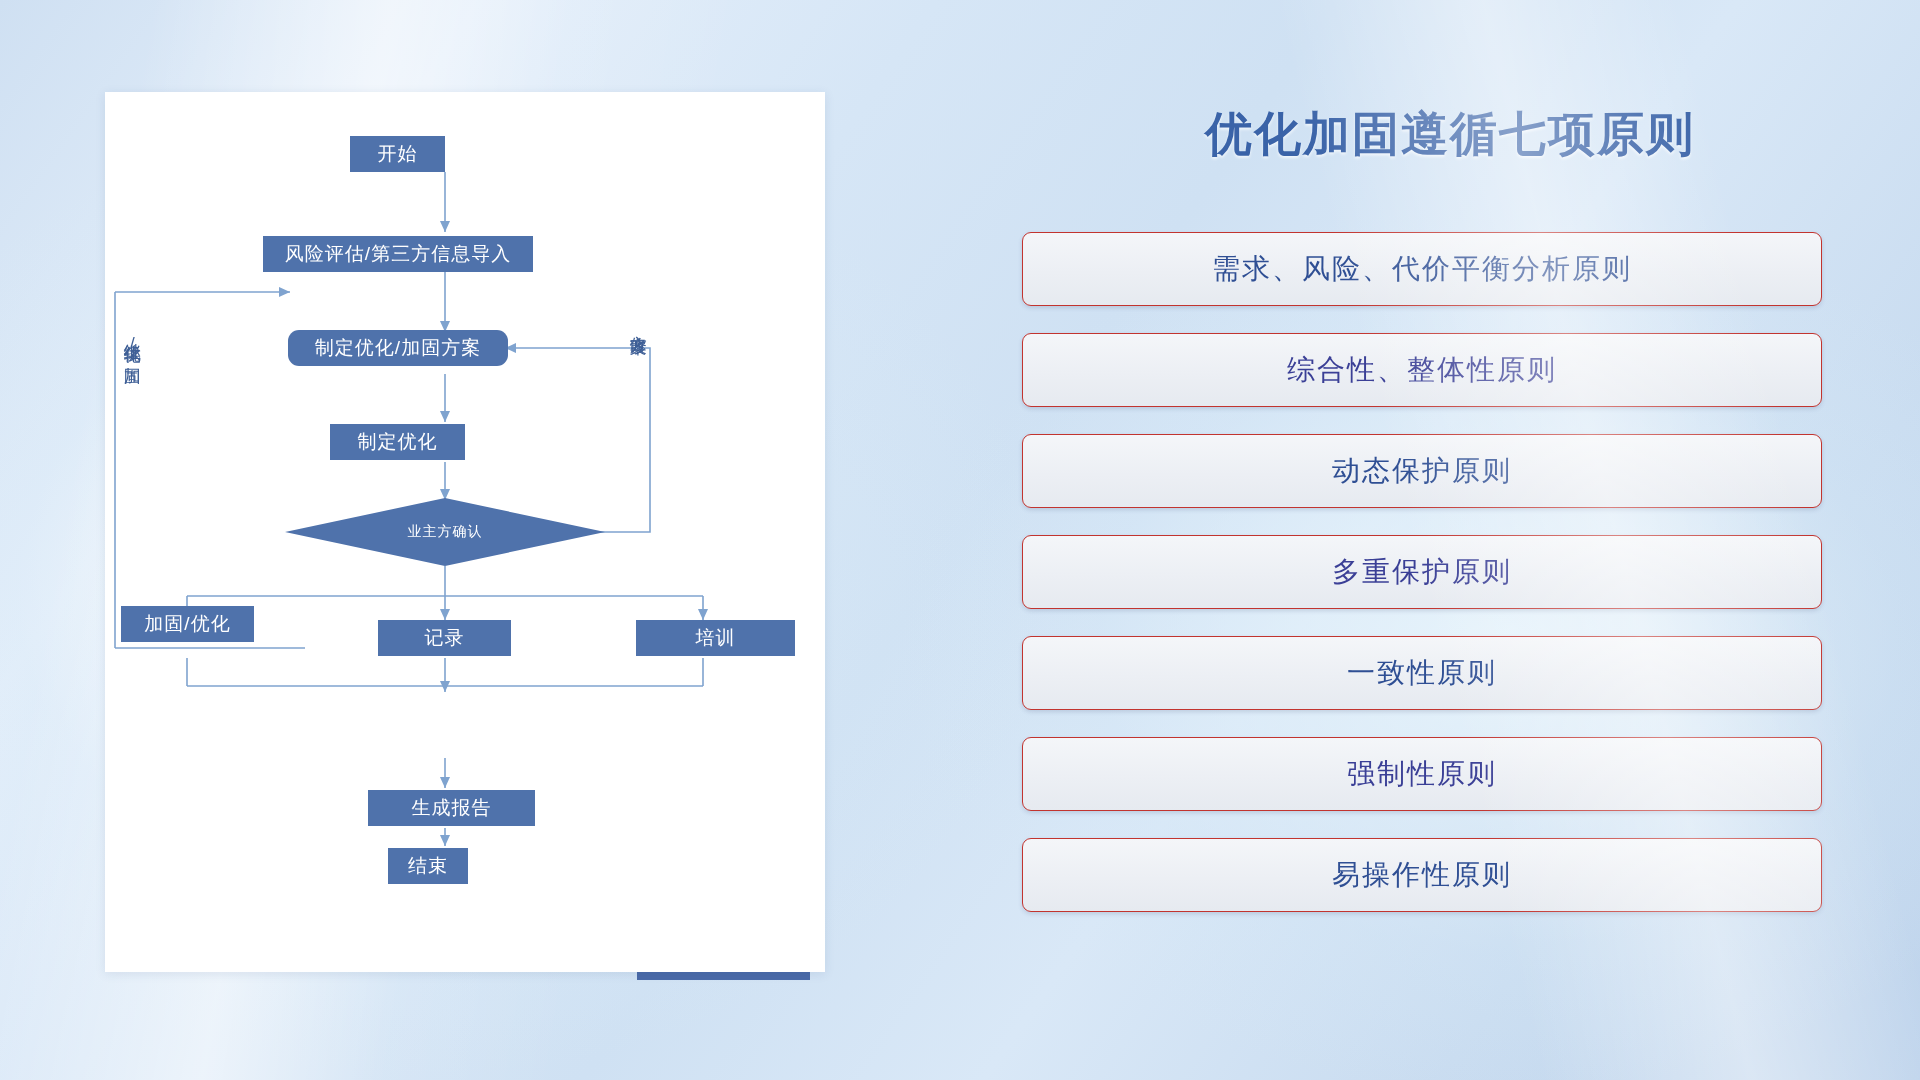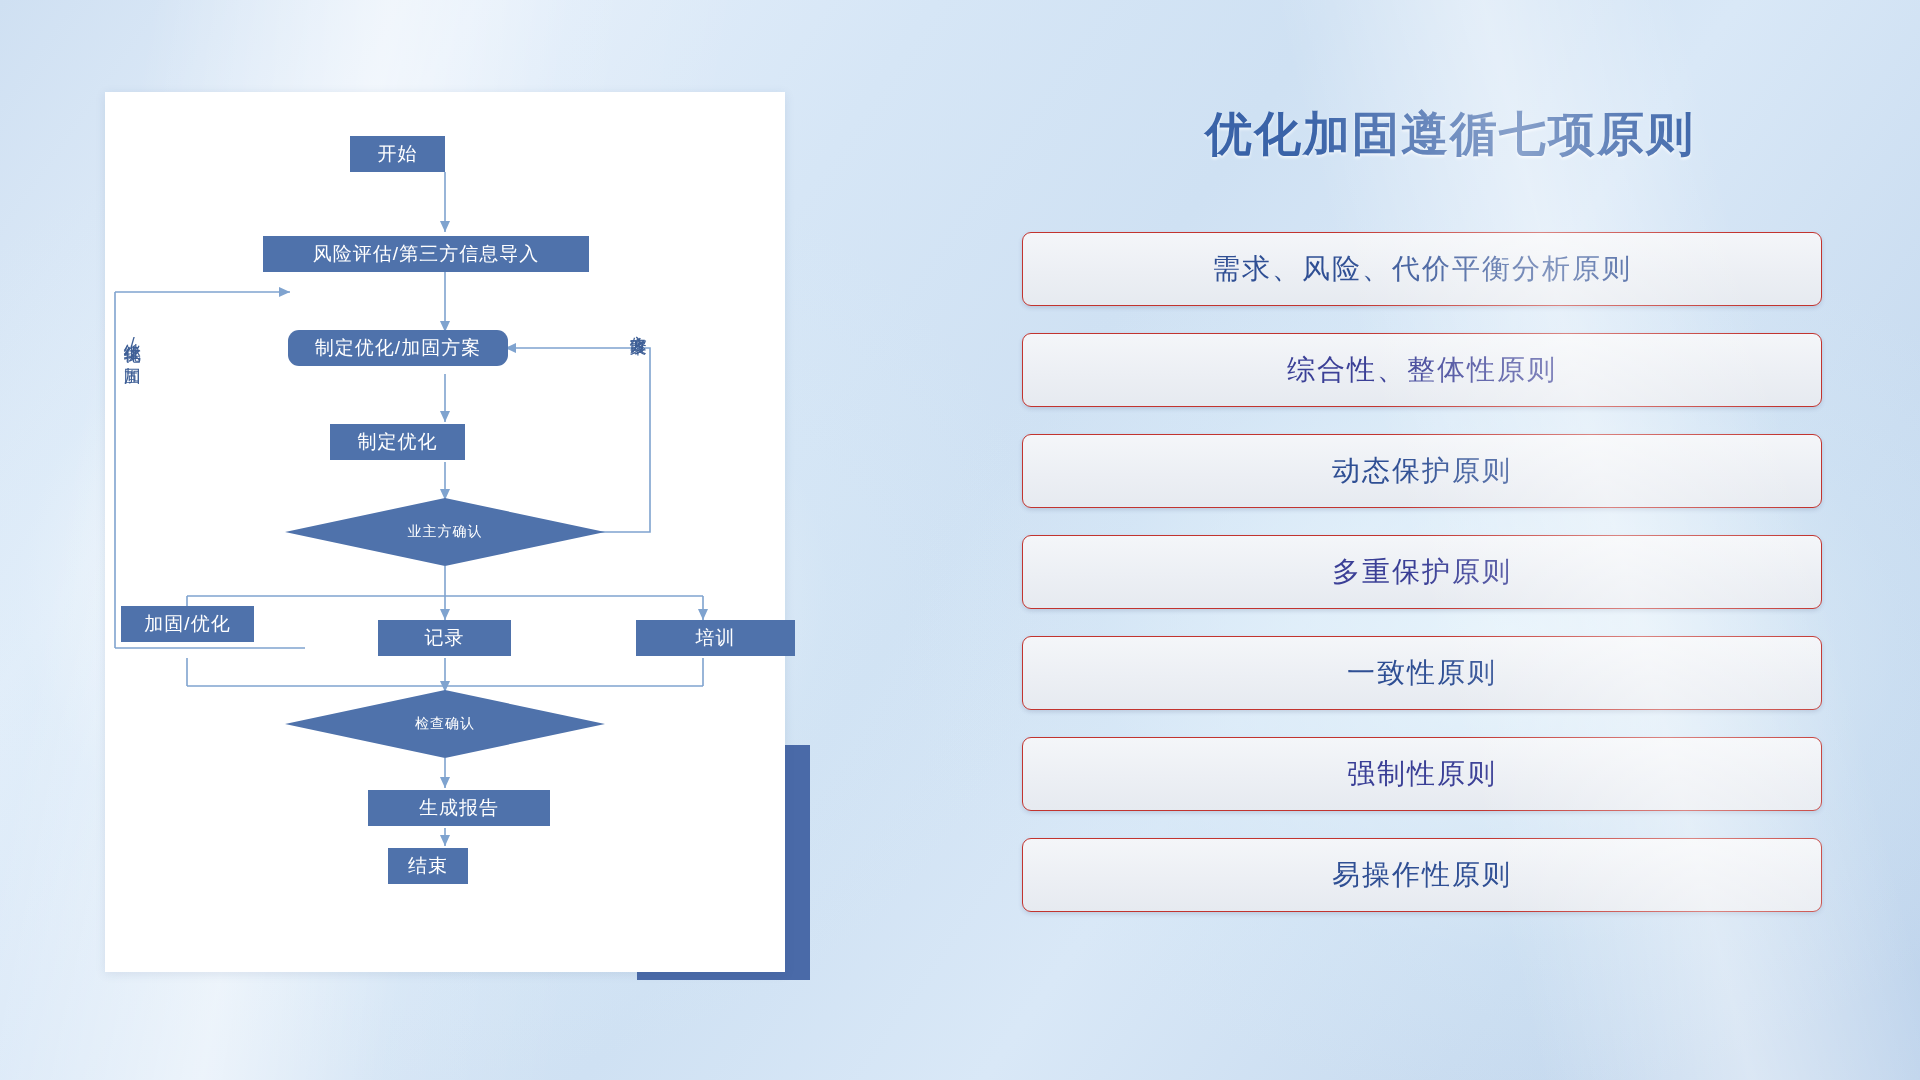--- a/index.html
+++ b/index.html
@@ -53,20 +53,21 @@
   }
 
   .flow-card {
     position: absolute;
     left: 105px;
     top: 92px;
     width: 680px;
     height: 880px;
     background: #ffffff;
     box-shadow: 0 2px 10px rgba(40,70,120,0.10);
+    padding-left: 40px;
   }
 
   .flow-svg { position: absolute; left: 0; top: 0; }
 
   .node {
     position: absolute;
     background: #4f72ab;
     color: #ffffff;
     font-size: 19px;
     line-height: 1.2;
@@ -198,45 +199,39 @@
         <line x1="340" y1="594" x2="340" y2="600" marker-end="url(#arrowBlue)"></line>
 
         <line x1="340" y1="666" x2="340" y2="696" marker-end="url(#arrowBlue)"></line>
 
         <line x1="340" y1="736" x2="340" y2="754" marker-end="url(#arrowBlue)"></line>
       </g>
     </svg>
 
     <div class="node sm" style="left:245px; top:44px; width:95px;">开始</div>
 
-    <div class="node sm" style="left:158px; top:144px; width:326px;text-align:center;">风险评估/第三方信息导入</div>
+    <div class="node sm" style="left:158px; top:144px; width:270px;text-align:center;">风险评估/第三方信息导入</div>
 
     <div class="node sm" style="left:183px; top:238px; width:220px;border-radius:11px;">制定优化/加固方案</div>
 
     <div class="node sm" style="left:225px; top:332px; width:135px;">制定优化</div>
 
     <div class="diamond-wrap" style="left:180px; top:406px; width:320px; height:68px;">
       <svg class="diamond-shape" viewBox="0 0 320 68" preserveAspectRatio="none">
         <polygon points="160,0 320,34 160,68 0,34" fill="#4f72ab"></polygon>
       </svg>
       <span class="diamond-label">业主方确认</span>
     </div>
 
     <div class="node sm" style="left:16px; top:514px; width:133px;">加固/优化</div>
     <div class="node sm" style="left:273px; top:528px; width:133px;">记录</div>
     <div class="node sm" style="left:531px; top:528px; width:159px;">培训</div>
 
-    <div class="diamond-wrap" style="left:180px; top:598px; width:320px; height:68px;">
-      <svg class="diamond-shape" viewBox="0 0 320 68" preserveAspectRatio="none">
-        <polygon points="160,0 320,34 160,68 0,34" fill="#4f72ab"></polygon>
-      </svg>
-      <span class="diamond-label">检查确认</span>
-    </div>
-
-    <div class="node sm" style="left:263px; top:698px; width:182px;">生成报告</div>
+
+    <div class="node sm" style="left:263px; top:698px; width:167px;">生成报告</div>
 
     <div class="node sm" style="left:283px; top:756px; width:80px;">结束</div>
 
     <div class="vlabel" style="left:18px; top:238px; height:180px;">继续优化/加固</div>
 
     <div class="vlabel" style="left:524px; top:230px; height:130px;">方案修改</div>
   </div>
 
   <div class="right-title">优化加固遵循七项原则</div>
 

